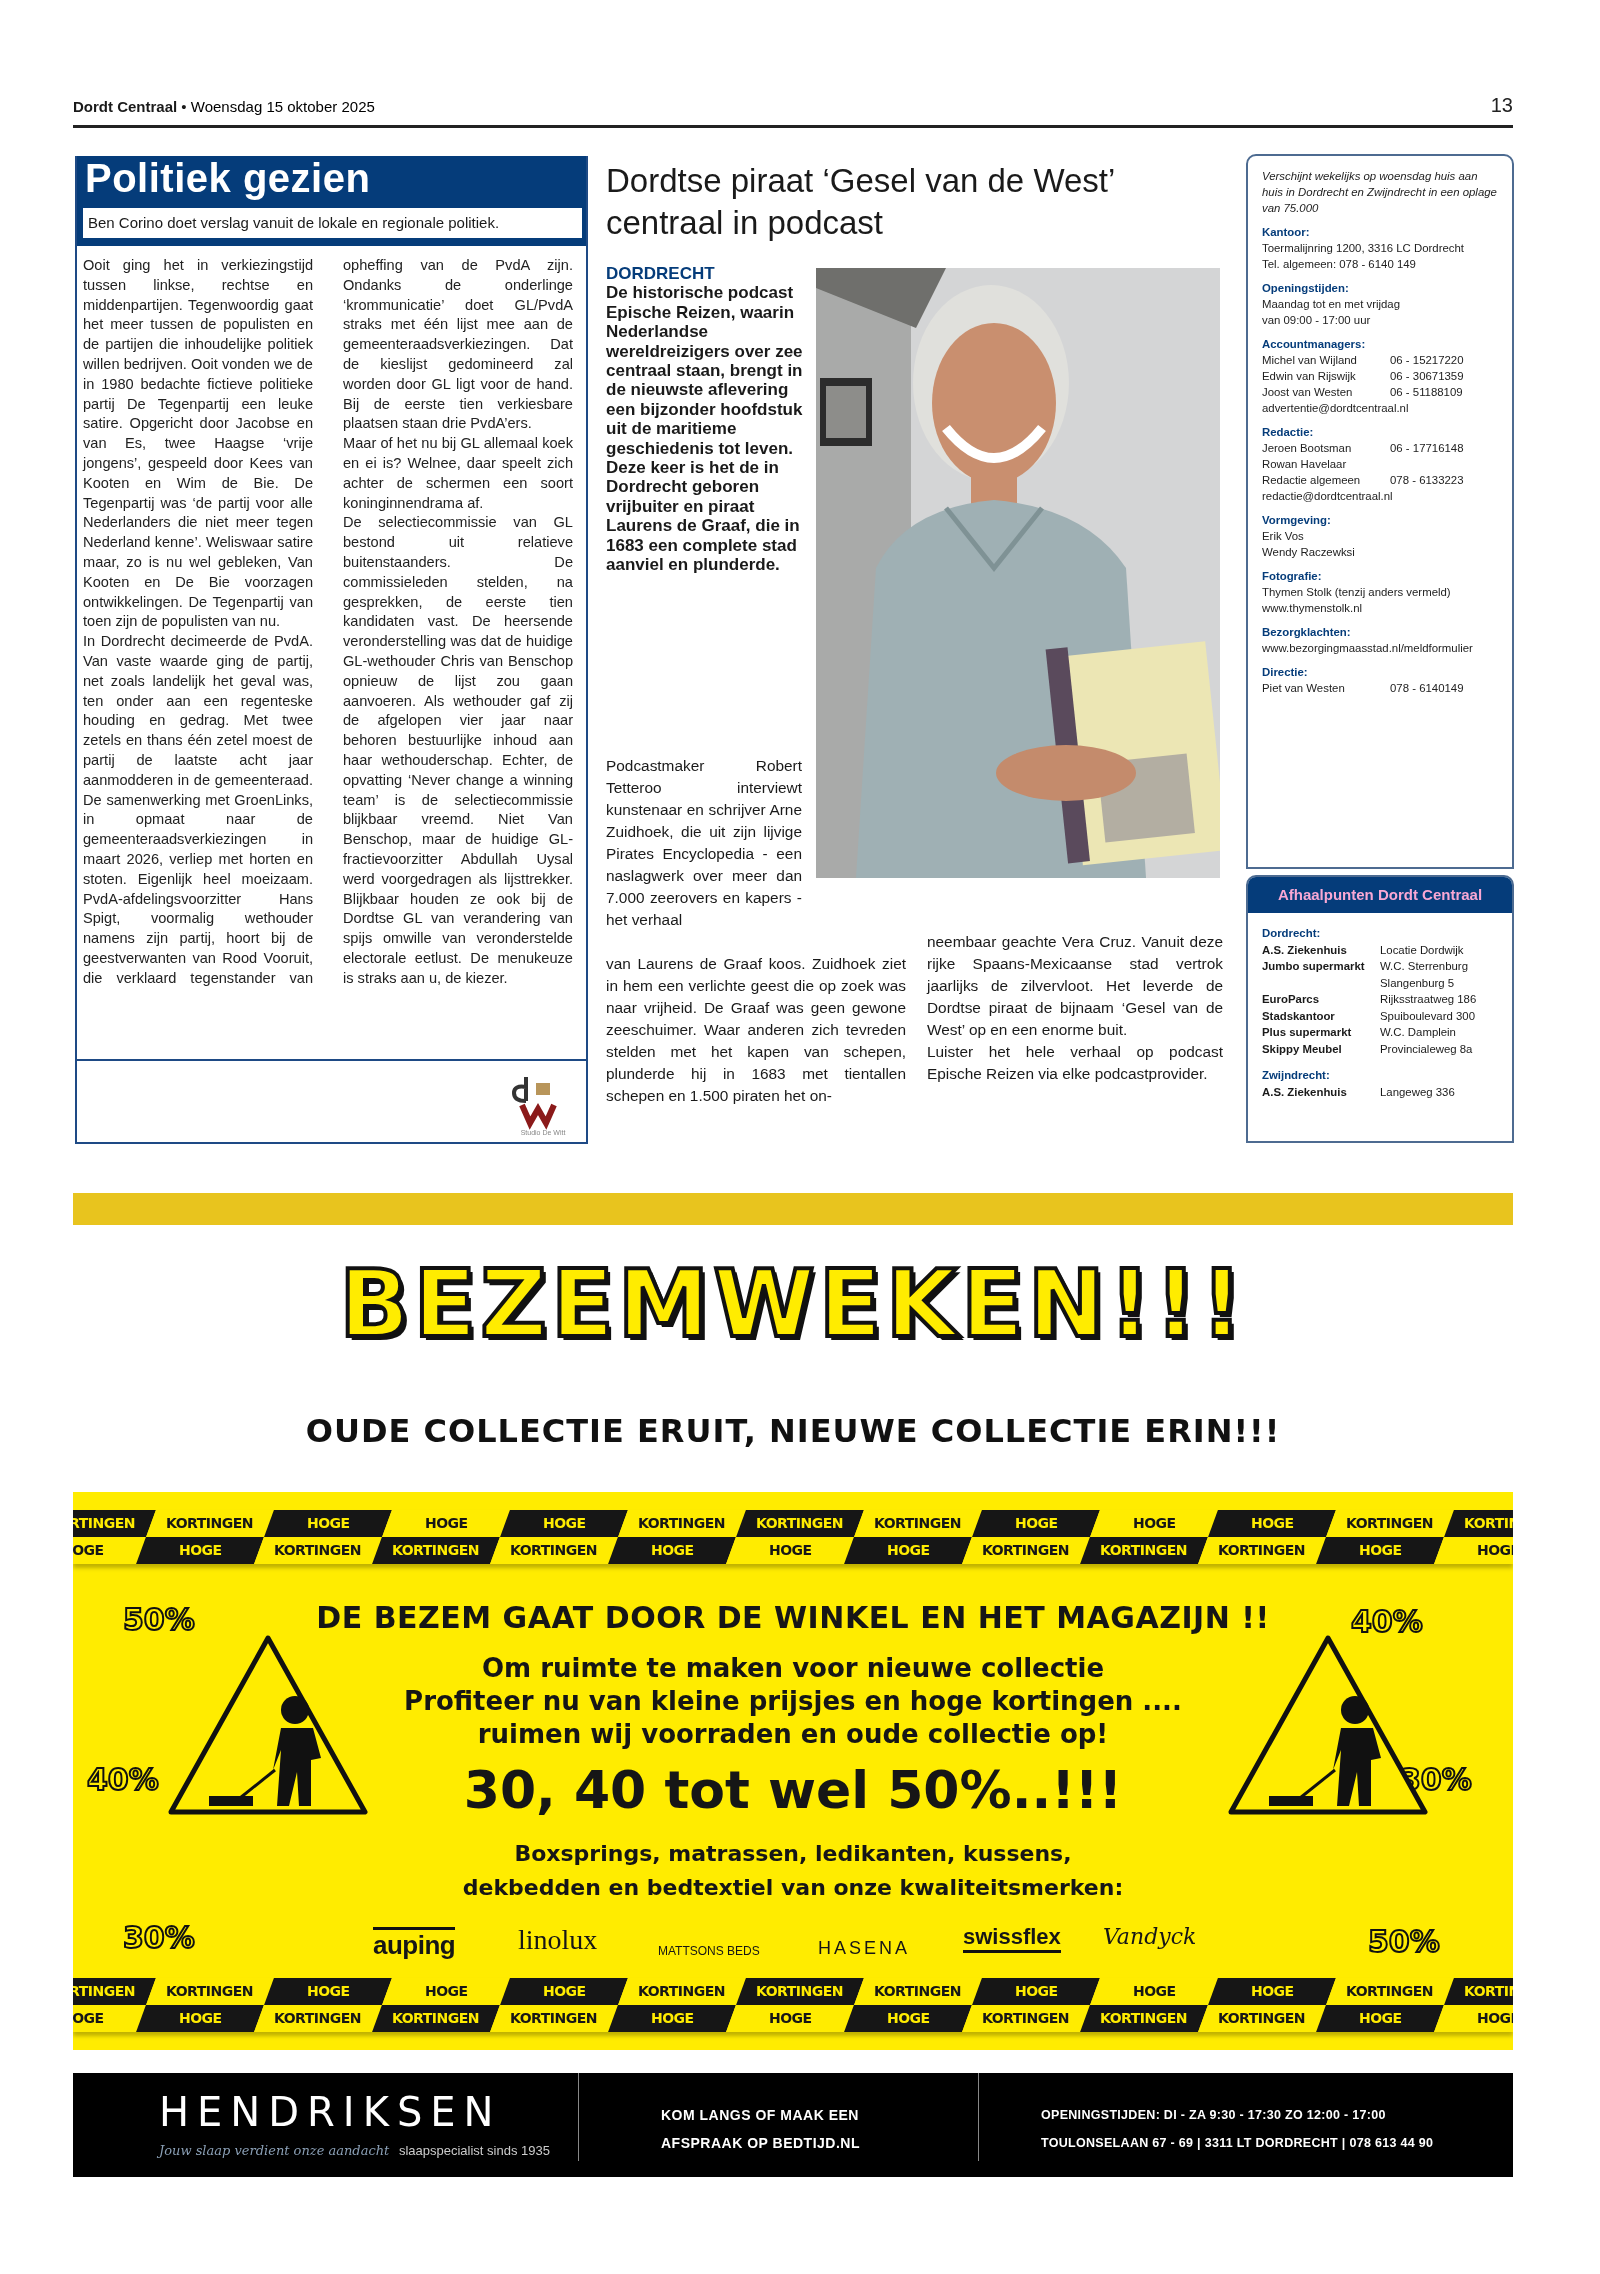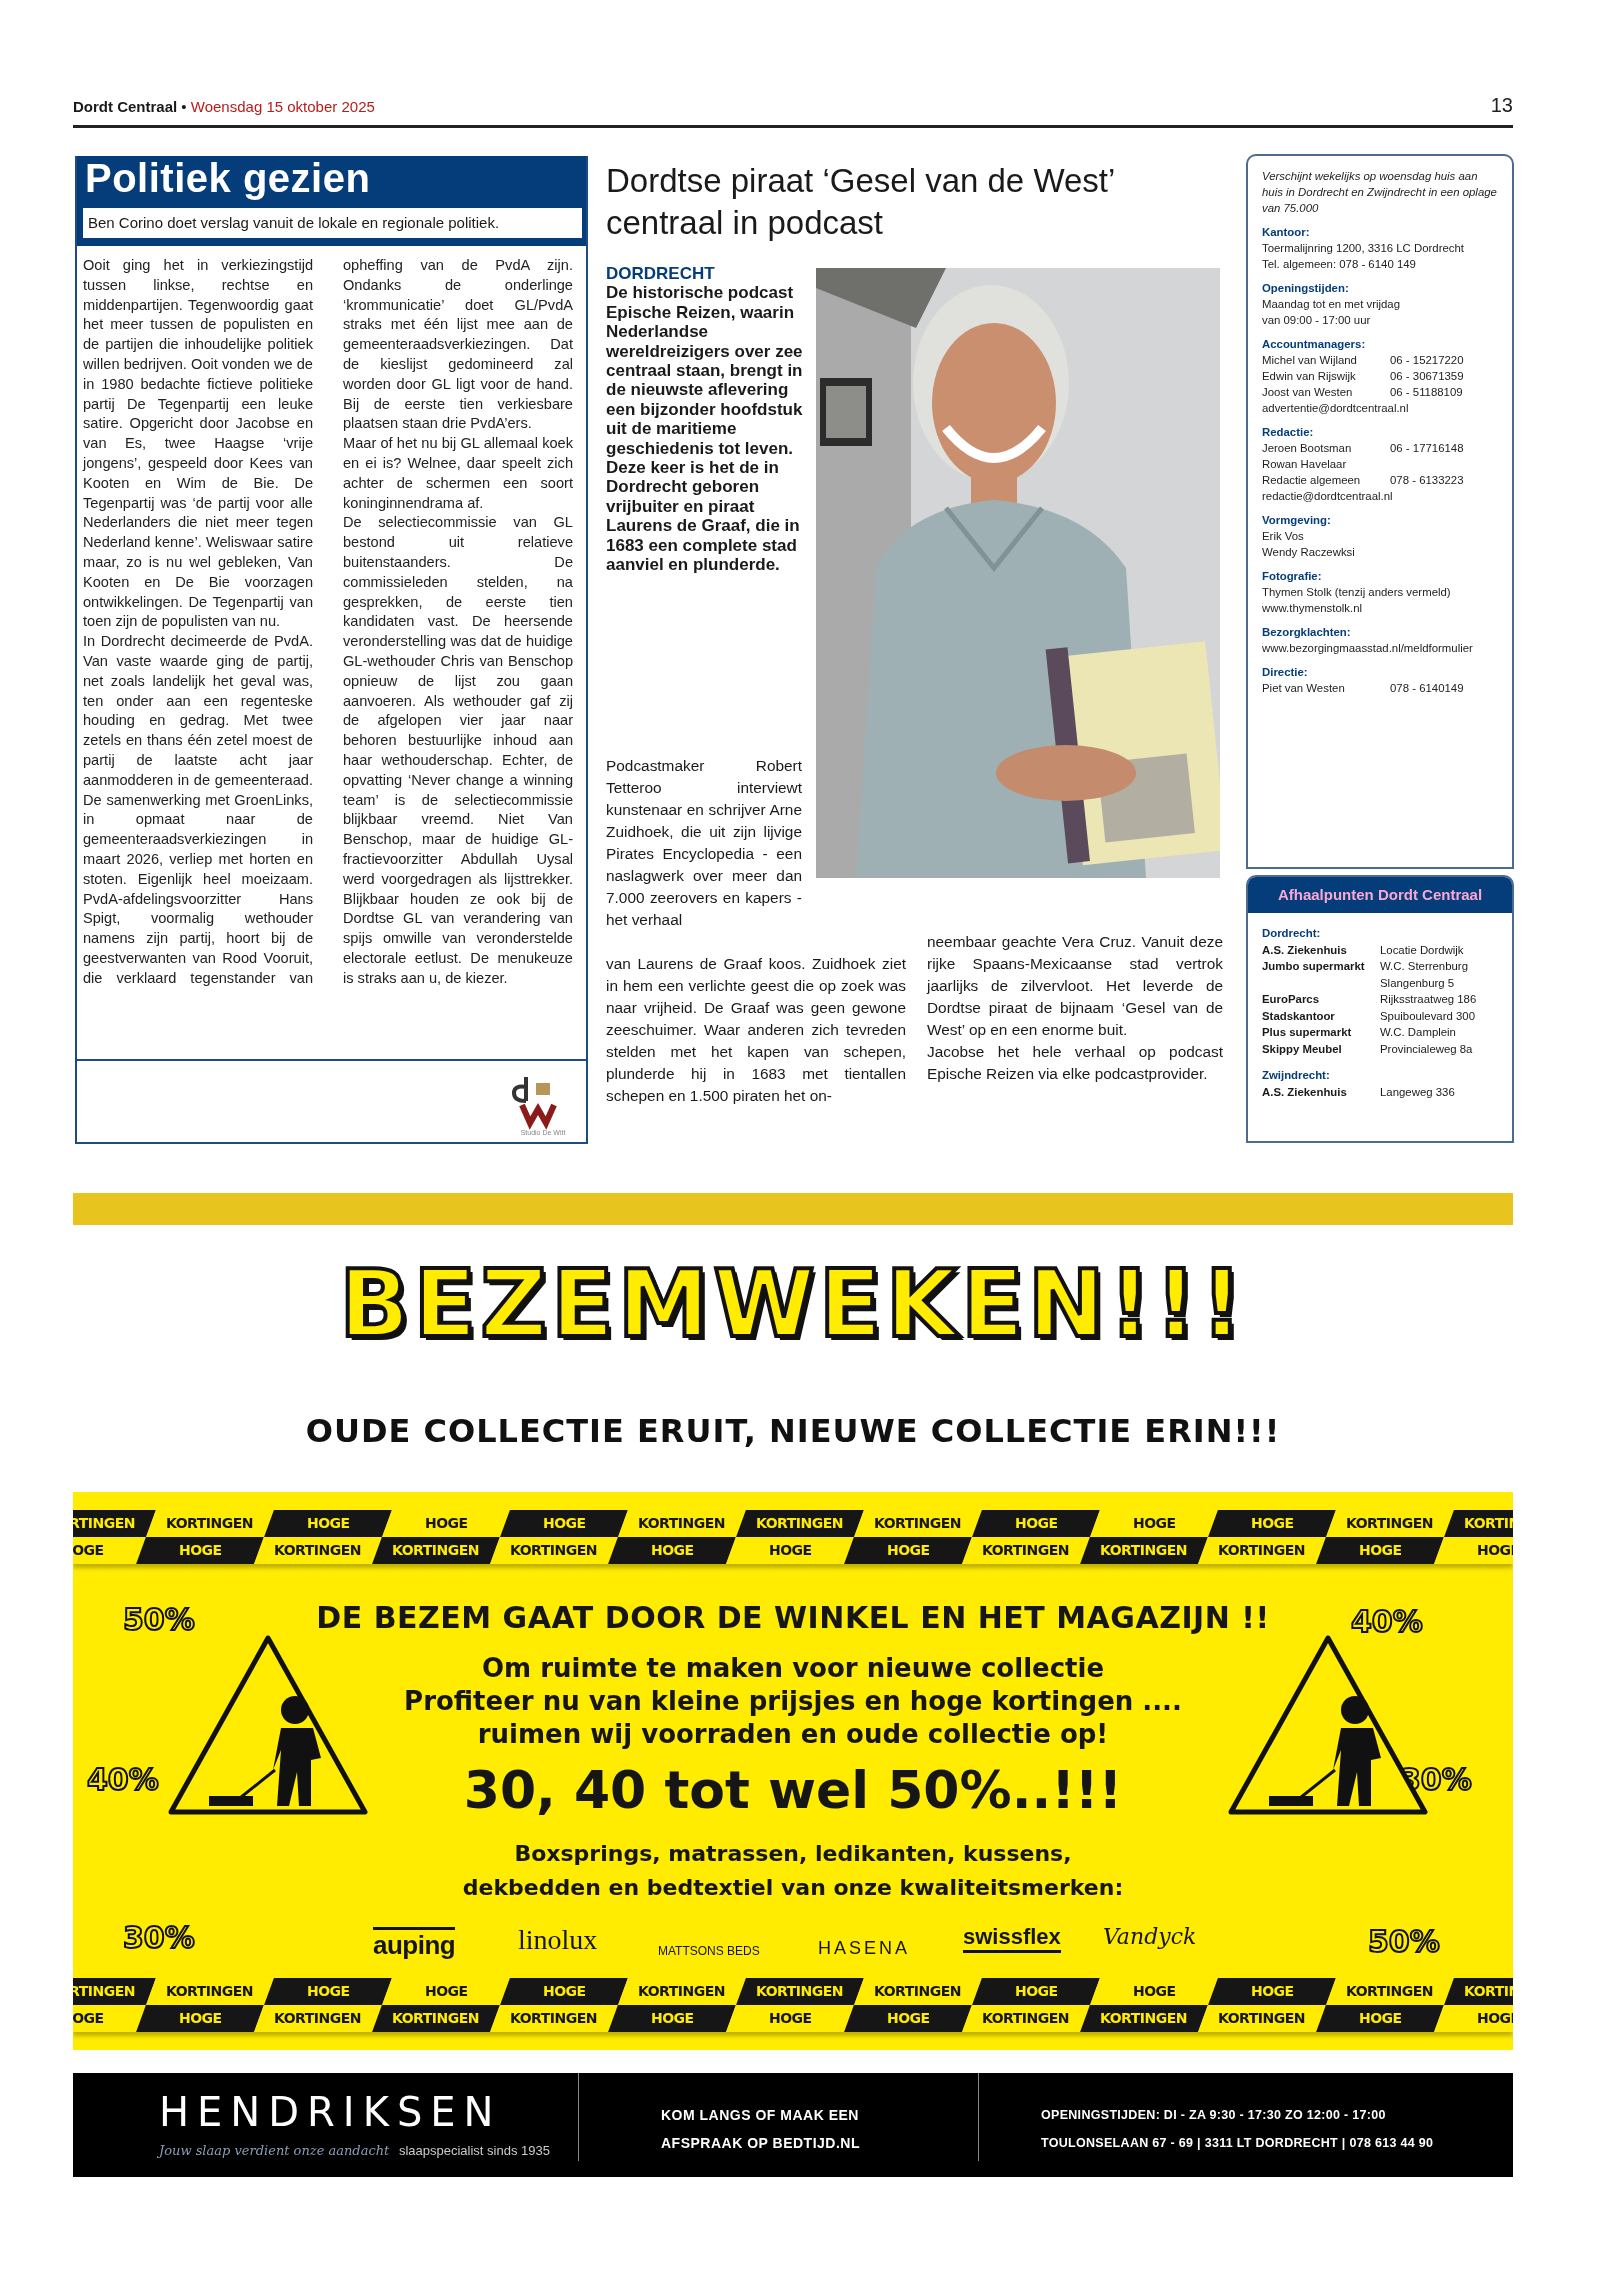--- a/index.html
+++ b/index.html
@@ -2,21 +2,21 @@
 <html><head>
 <meta charset="utf-8">
 <style>
   * { box-sizing: border-box; margin: 0; padding: 0; }
   body { width: 1600px; height: 2274px; background: #fff; font-family: "Liberation Sans", sans-serif; color: #1a1a1a; position: relative; overflow: hidden; }
   .abs { position: absolute; }
 
   
   #page-header { left: 73px; top: 96px; width: 1440px; height: 32px; border-bottom: 3px solid #222; }
   #page-header .pub { font-size: 15px; font-weight: bold; position: absolute; left: 0; top: 2px; }
-  #page-header .date { font-size: 15px; color: #b91c1c; }
+  #page-header .date { font-size: 15px; color: #000000; }
   #page-header .pageno { position: absolute; right: 0; top: -2px; font-size: 20px; color: #222; }
 
   
   #politiek { left: 75px; top: 156px; width: 513px; height: 988px; border: 2px solid #1e4a85; border-top: none; }
   #politiek .head { background: #053c7a; height: 90px; position: relative; }
   #politiek .title { color: #fff; font-size: 40px; font-weight: bold; position: absolute; left: 8px; top: 0px; letter-spacing: 0.5px; }
   #politiek .sub { position: absolute; left: 6px; right: 4px; top: 52px; height: 30px; background: #fff; font-size: 15px; padding: 6px 5px; }
   #politiek .cols { position: absolute; left: 6px; top: 100px; width: 490px; font-family: "Liberation Sans", sans-serif; font-size: 14.6px; line-height: 19.8px; text-align: justify; column-count: 2; column-gap: 30px; height: 806px; color: #222; }
   #politiek .cols p { margin: 0; }
   #politiek .footnote { position: absolute; left: 0; right: 0; top: 903px; border-top: 2px solid #1e4a85; height: 83px; }
@@ -128,21 +128,21 @@
     <rect x="255" y="380" width="145" height="210" fill="#ece6b4" transform="rotate(-6 330 480)"></rect>
     <rect x="240" y="380" width="22" height="215" fill="#5a4a5c" transform="rotate(-6 250 480)"></rect>
     <rect x="285" y="490" width="90" height="80" fill="#b3aea2" transform="rotate(-6 330 530)"></rect>
     <ellipse cx="250" cy="505" rx="70" ry="28" fill="#c48b6c"></ellipse>
   </svg>
 </div>
 <div id="article-body1" class="abs">Podcastmaker Robert Tetteroo interviewt kunstenaar en schrijver Arne Zuidhoek, die uit zijn lijvige Pirates Encyclopedia - een naslagwerk over meer dan 7.000 zeerovers en kapers - het verhaal</div>
 <div id="article-body2" class="abs">van Laurens de Graaf koos. Zuidhoek ziet in hem een verlichte geest die op zoek was naar vrijheid. De Graaf was geen gewone zeeschuimer. Waar anderen zich tevreden stelden met het kapen van schepen, plunderde hij in 1683 met tientallen schepen en 1.500 piraten het on-</div>
 <div id="article-body3" class="abs">
   <div>neembaar geachte Vera Cruz. Vanuit deze rijke Spaans-Mexicaanse stad vertrok jaarlijks de zilvervloot. Het leverde de Dordtse piraat de bijnaam ‘Gesel van de West’ op en een enorme buit.</div>
-  <div>Jacobse het hele verhaal op podcast Epische Reizen via elke podcastprovider.</div>
+  <div>Luister het hele verhaal op podcast Epische Reizen via elke podcastprovider.</div>
 </div>
 
 <div id="colofon" class="abs">
   <div class="body" id="colofon-body">
     <div class="intro">Verschijnt wekelijks op woensdag huis aan huis in Dordrecht en Zwijndrecht in een oplage van 75.000</div>
   <div class="sec">
         <div class="lbl">Kantoor:</div>
         <div>Toermalijnring 1200, 3316 LC Dordrecht</div>
         <div>Tel. algemeen: 078 - 6140 149</div>
       </div>

